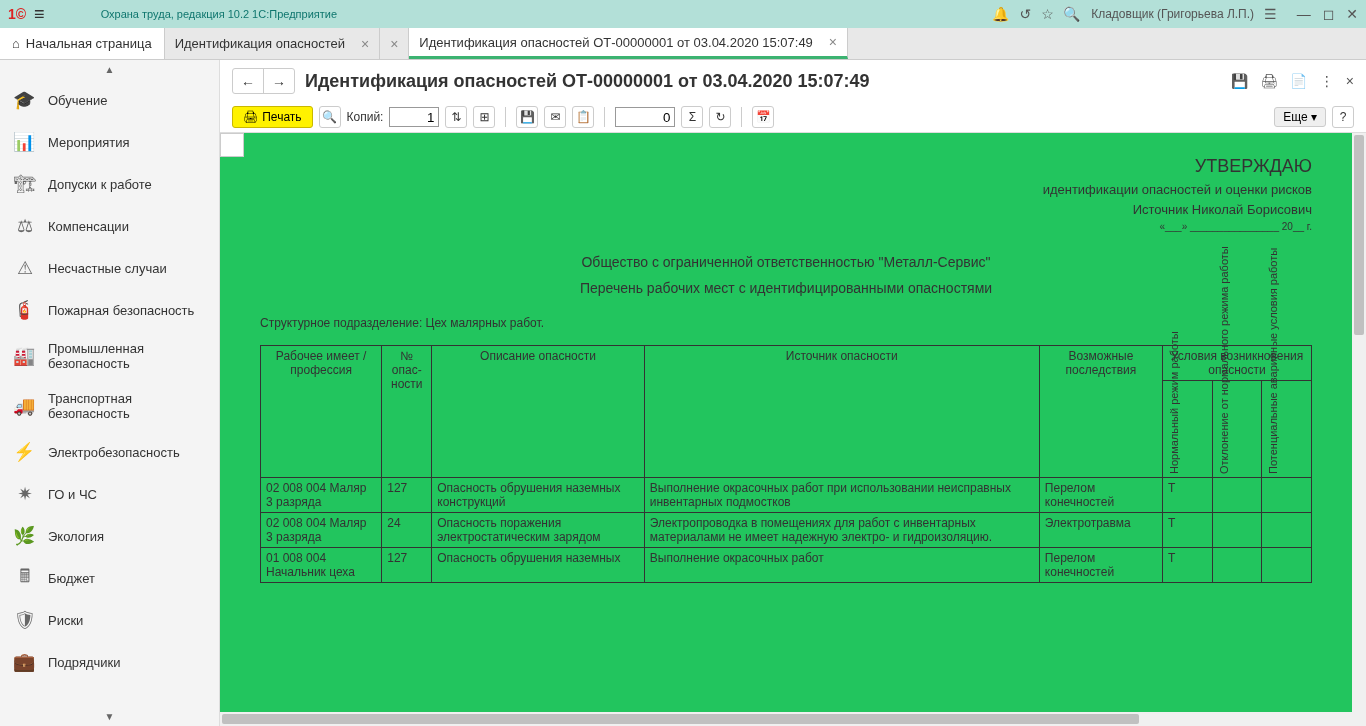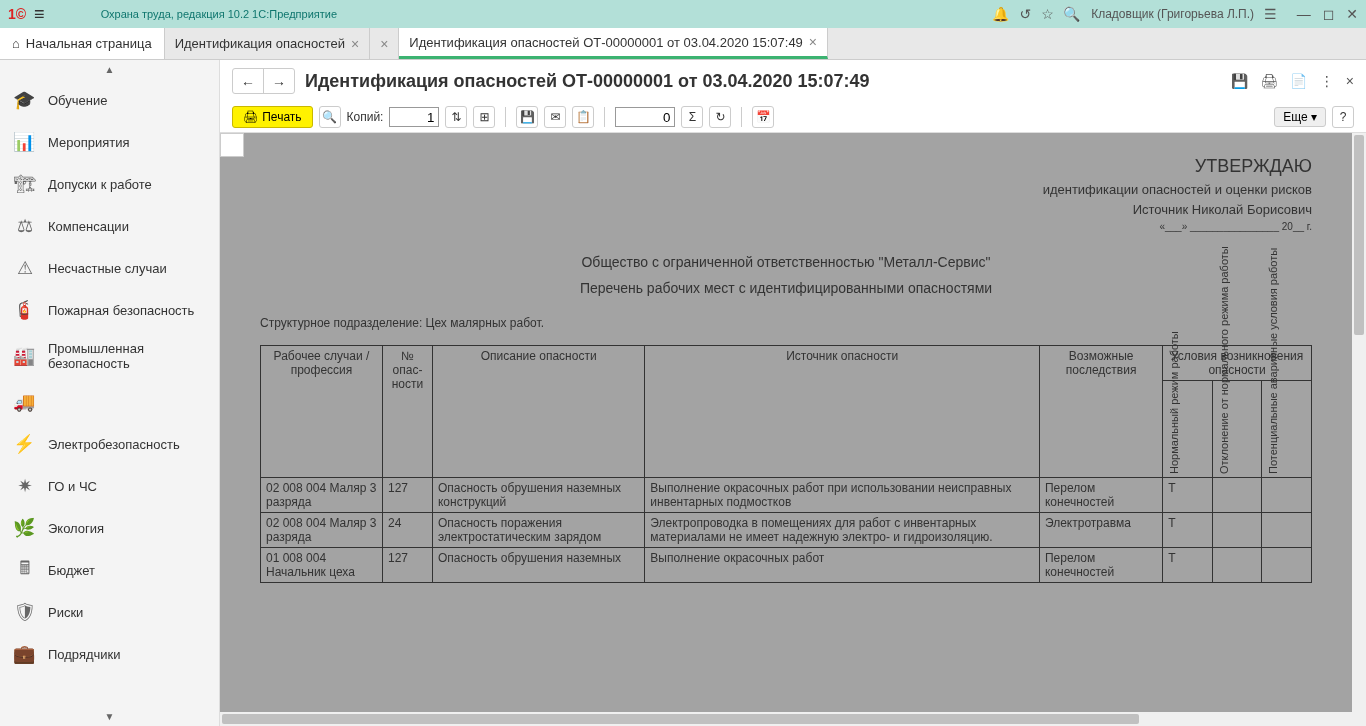--- a/index.html
+++ b/index.html
@@ -11,21 +11,21 @@
 .burger { font-size: 18px; cursor: pointer; }
 .titlebar-title { flex: 1; font-size: 11px; color: #0f766e; margin-left: 48px; }
 .titlebar-icons { display: flex; gap: 10px; align-items: center; font-size: 14px; color: #555; }
 .titlebar-icons span { cursor: pointer; }
 .user-name { font-size: 12px; }
 .win-controls { display: flex; gap: 12px; margin-left: 10px; font-size: 14px; }
 
 
 .tabsbar { height: 32px; background: #e8e8e8; display: flex; align-items: stretch; border-bottom: 1px solid #ccc; }
 .tab-home { display: flex; align-items: center; gap: 6px; padding: 0 12px; background: #fff; border-right: 1px solid #ccc; font-size: 13px; }
-.tab { display: flex; align-items: center; gap: 6px; padding: 0 10px; border-right: 1px solid #ccc; font-size: 13px; cursor: pointer; background: #e8e8e8; }
+.tab { display: flex; align-items: center; gap: 16px; padding: 0 10px; border-right: 1px solid #ccc; font-size: 13px; cursor: pointer; background: #e8e8e8; }
 .tab.active { background: #fff; border-bottom: 3px solid #3cb371; }
 .tab-close { font-size: 14px; color: #888; }
 
 
 .main { display: flex; height: calc(726px - 28px - 32px); }
 
 
 .sidebar { width: 220px; background: #f4f4f4; border-right: 1px solid #ddd; display: flex; flex-direction: column; }
 .sidebar-collapse { text-align: center; padding: 4px 0; color: #666; cursor: pointer; font-size: 10px; }
 .sidebar-item { display: flex; align-items: center; gap: 12px; padding: 10px 14px; cursor: pointer; font-size: 13px; color: #333; }
@@ -49,21 +49,21 @@
 .copies-input { width: 50px; height: 20px; border: 1px solid #999; text-align: right; padding: 0 4px; }
 .pager-input { width: 60px; height: 20px; border: 1px solid #999; text-align: right; padding: 0 4px; }
 .tb-sep { width: 1px; height: 20px; background: #ccc; margin: 0 4px; }
 .btn-more { margin-left: auto; border: 1px solid #ccc; padding: 2px 8px; border-radius: 3px; cursor: pointer; font-size: 12px; }
 .btn-help { border: 1px solid #ccc; width: 22px; height: 22px; border-radius: 3px; display: inline-flex; align-items: center; justify-content: center; cursor: pointer; font-size: 12px; }
 
 
 .doc-wrap { flex: 1; overflow: auto; position: relative; background: #f9f9f9; }
 .doc-scroll { position: absolute; right: 0; top: 0; bottom: 0; width: 14px; background: #f0f0f0; }
 .doc-scroll-thumb { background: #c0c0c0; width: 10px; margin: 2px auto; height: 200px; border-radius: 2px; }
-.doc { background: #a3a3a3; margin: 0 14px 0 0; padding: 20px 40px; min-height: 100%; }
+.doc { background: #22c55e; margin: 0 14px 0 0; padding: 20px 40px; min-height: 100%; }
 .doc-corner { width: 24px; height: 24px; border: 1px solid #ccc; position: absolute; left: 0; top: 0; background: #fff; }
 
 .approve-block { text-align: right; margin-bottom: 20px; line-height: 1.5; font-size: 13px; }
 .approve-title { font-size: 18px; }
 .date-line { font-size: 10px; }
 
 .org-name { text-align: center; font-size: 14px; margin: 20px 0 10px; }
 .doc-subtitle { text-align: center; font-size: 14px; margin-bottom: 20px; }
 .dept-line { font-size: 12px; margin: 10px 0 15px; }
 
@@ -143,20 +143,21 @@
     <div class="sidebar-item">
         <span class="sidebar-icon">🧯</span>
         <span>Пожарная безопасность</span>
       </div>
     <div class="sidebar-item">
         <span class="sidebar-icon">🏭</span>
         <span>Промышленная безопасность</span>
       </div>
     <div class="sidebar-item">
         <span class="sidebar-icon">🚚</span>
+        <span>Транспортная безопасность</span>
       </div>
     <div class="sidebar-item">
         <span class="sidebar-icon">⚡</span>
         <span>Электробезопасность</span>
       </div>
     <div class="sidebar-item">
         <span class="sidebar-icon">✷</span>
         <span>ГО и ЧС</span>
       </div>
     <div class="sidebar-item">
@@ -230,21 +231,21 @@
         <div class="org-name">Общество с ограниченной ответственностью "Металл-Сервис"</div>
         <div class="doc-subtitle">Перечень рабочих мест с идентифицированными опасностями</div>
         <div class="dept-line">
           <span>Структурное подразделение:</span>
           <span>Цех малярных работ.</span>
         </div>
 
         <table class="hazard-table">
           <thead>
             <tr>
-              <th rowspan="2">Рабочее случаи / профессия</th>
+              <th rowspan="2">Рабочее имеет / профессия</th>
               <th rowspan="2" style="width:50px">№ опас-ности</th>
               <th rowspan="2">Описание опасности</th>
               <th rowspan="2">Источник опасности</th>
               <th rowspan="2">Возможные последствия</th>
               <th colspan="3">Условия возникновения опасности</th>
             </tr>
             <tr>
               <th>
                   <div class="vert">Нормальный режим работы</div>
                 </th>

